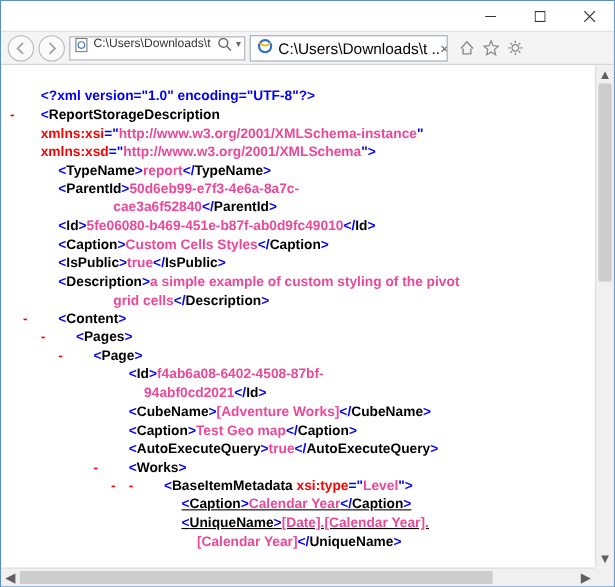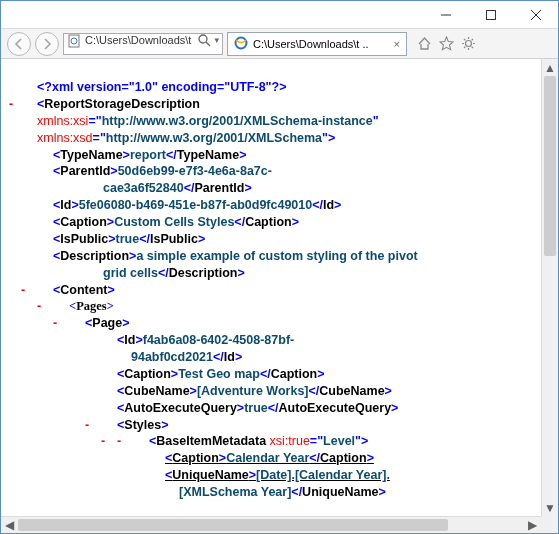--- a/index.html
+++ b/index.html
@@ -71,45 +71,45 @@
     display: flex; align-items:center; color:#666;
   }
   .dropdown-caret { margin-left:3px; color:#666; font-size:9px;}
   .tab {
     height: 24px;
     border: 1px solid #9ba7b7;
     background: #fff;
     display: flex;
     align-items: center;
     padding: 0 6px;
-    font-size: 11px;
+    font-size: 14px;
     flex: 0 0 180px;
     overflow:hidden; white-space:nowrap;
   }
   .tab .ie-icon { margin-right:5px; }
   .tab .close-x { margin-left:auto; color:#666; }
   .right-icons { display:flex; gap:7px; margin-left:6px; color:#888;}
   .right-icons span { display:flex; align-items:center; }
   
   .viewport {
     position: absolute;
     top: 58px; left:0; right:0; bottom: 17px;
     overflow: hidden;
     padding: 20px 16px 0 22px;
     font-family: "Segoe UI Semibold","Segoe UI",Verdana, sans-serif;
     font-size: 12.5px;
     font-weight: 600;
     line-height: 1.35;
   }
   .t-blue { color: #0000ff; }
   .t-brown { color: #000000; }
-  .t-red { color: #ff0000; font-weight:400; }
-  .t-black { color: #0c4a6e; font-weight:700; }
+  .t-red { color: #ff0000; font-weight:700; }
+  .t-black { color: #ec4899; font-weight:700; }
   .t-dash { color: #ff0000; position:absolute; }
-  .ind1{padding-left:14px;} .ind2{padding-left:30px;} .ind3{padding-left:46px;font-family:Liberation Serif, serif;}
+  .ind1{padding-left:14px;} .ind2{padding-left:30px;} .ind3{padding-left:46px;}
   .ind4{padding-left:62px;} .ind6{padding-left:94px;}
   .ind7{padding-left:110px;} .ind8{padding-left:126px;} .ind9{padding-left:142px;text-decoration:underline;}
   .cont { padding-left: 80px; }
   .cont2 { padding-left: 108px; }
   .cont3 { padding-left: 156px; }
   
   .vscroll {
     position:absolute; top:58px; right:0; width:17px; bottom:17px;
     background:#f0f0f0; border-left:1px solid #dcdcdc;
   }
@@ -240,38 +240,38 @@
 
   <span class="t-dash" style="left:36px;">-</span>
   <div class="ind3"><span class="t-blue">&lt;</span><span class="t-brown">Pages</span><span class="t-blue">&gt;</span></div>
 
   <span class="t-dash" style="left:52px;">-</span>
   <div class="ind4"><span class="t-blue">&lt;</span><span class="t-brown">Page</span><span class="t-blue">&gt;</span></div>
 
   <div class="ind6"><span class="t-blue">&lt;</span><span class="t-brown">Id</span><span class="t-blue">&gt;</span><span class="t-black">f4ab6a08-6402-4508-87bf-</span></div>
   <div class="cont2"><span class="t-black">94abf0cd2021</span><span class="t-blue">&lt;/</span><span class="t-brown">Id</span><span class="t-blue">&gt;</span></div>
 
+  <div class="ind6"><span class="t-blue">&lt;</span><span class="t-brown">CubeName</span><span class="t-blue">&gt;</span><span class="t-black">[Adventure Works]</span><span class="t-blue">&lt;/</span><span class="t-brown">CubeName</span><span class="t-blue">&gt;</span></div>
+
   <div class="ind6"><span class="t-blue">&lt;</span><span class="t-brown">Caption</span><span class="t-blue">&gt;</span><span class="t-black">Test Geo map</span><span class="t-blue">&lt;/</span><span class="t-brown">Caption</span><span class="t-blue">&gt;</span></div>
 
-  <div class="ind6"><span class="t-blue">&lt;</span><span class="t-brown">CubeName</span><span class="t-blue">&gt;</span><span class="t-black">[Adventure Works]</span><span class="t-blue">&lt;/</span><span class="t-brown">CubeName</span><span class="t-blue">&gt;</span></div>
-
   <div class="ind6"><span class="t-blue">&lt;</span><span class="t-brown">AutoExecuteQuery</span><span class="t-blue">&gt;</span><span class="t-black">true</span><span class="t-blue">&lt;/</span><span class="t-brown">AutoExecuteQuery</span><span class="t-blue">&gt;</span></div>
 
   <span class="t-dash" style="left:84px;">-</span>
-  <div class="ind6"><span class="t-blue">&lt;</span><span class="t-brown">Styles</span><span class="t-blue">&gt;</span></div>
+  <div class="ind6"><span class="t-blue">&lt;</span><span class="t-brown">Works</span><span class="t-blue">&gt;</span></div>
 
   <span class="t-dash" style="left:100px;">-</span>
 
   <span class="t-dash" style="left:116px;">-</span>
-  <div class="ind8"><span class="t-blue">&lt;</span><span class="t-brown">BaseItemMetadata</span> <span class="t-red">xsi:true</span><span class="t-blue">="</span><span class="t-black">Level</span><span class="t-blue">"&gt;</span></div>
+  <div class="ind8"><span class="t-blue">&lt;</span><span class="t-brown">BaseItemMetadata</span> <span class="t-red">xsi:type</span><span class="t-blue">="</span><span class="t-black">Level</span><span class="t-blue">"&gt;</span></div>
 
   <div class="ind9"><span class="t-blue">&lt;</span><span class="t-brown">Caption</span><span class="t-blue">&gt;</span><span class="t-black">Calendar Year</span><span class="t-blue">&lt;/</span><span class="t-brown">Caption</span><span class="t-blue">&gt;</span></div>
 
   <div class="ind9"><span class="t-blue">&lt;</span><span class="t-brown">UniqueName</span><span class="t-blue">&gt;</span><span class="t-black">[Date].[Calendar Year].</span></div>
-  <div class="cont3"><span class="t-black">[XMLSchema Year]</span><span class="t-blue">&lt;/</span><span class="t-brown">UniqueName</span><span class="t-blue">&gt;</span></div>
+  <div class="cont3"><span class="t-black">[Calendar Year]</span><span class="t-blue">&lt;/</span><span class="t-brown">UniqueName</span><span class="t-blue">&gt;</span></div>
 </div>
 
 <div class="vscroll">
   <div class="arrow">▲</div>
   <div class="thumb"></div>
   <div class="arrow bot">▼</div>
 </div>
 <div class="hscroll">
   <div class="arrow">◀</div>
   <div class="thumb"></div>

